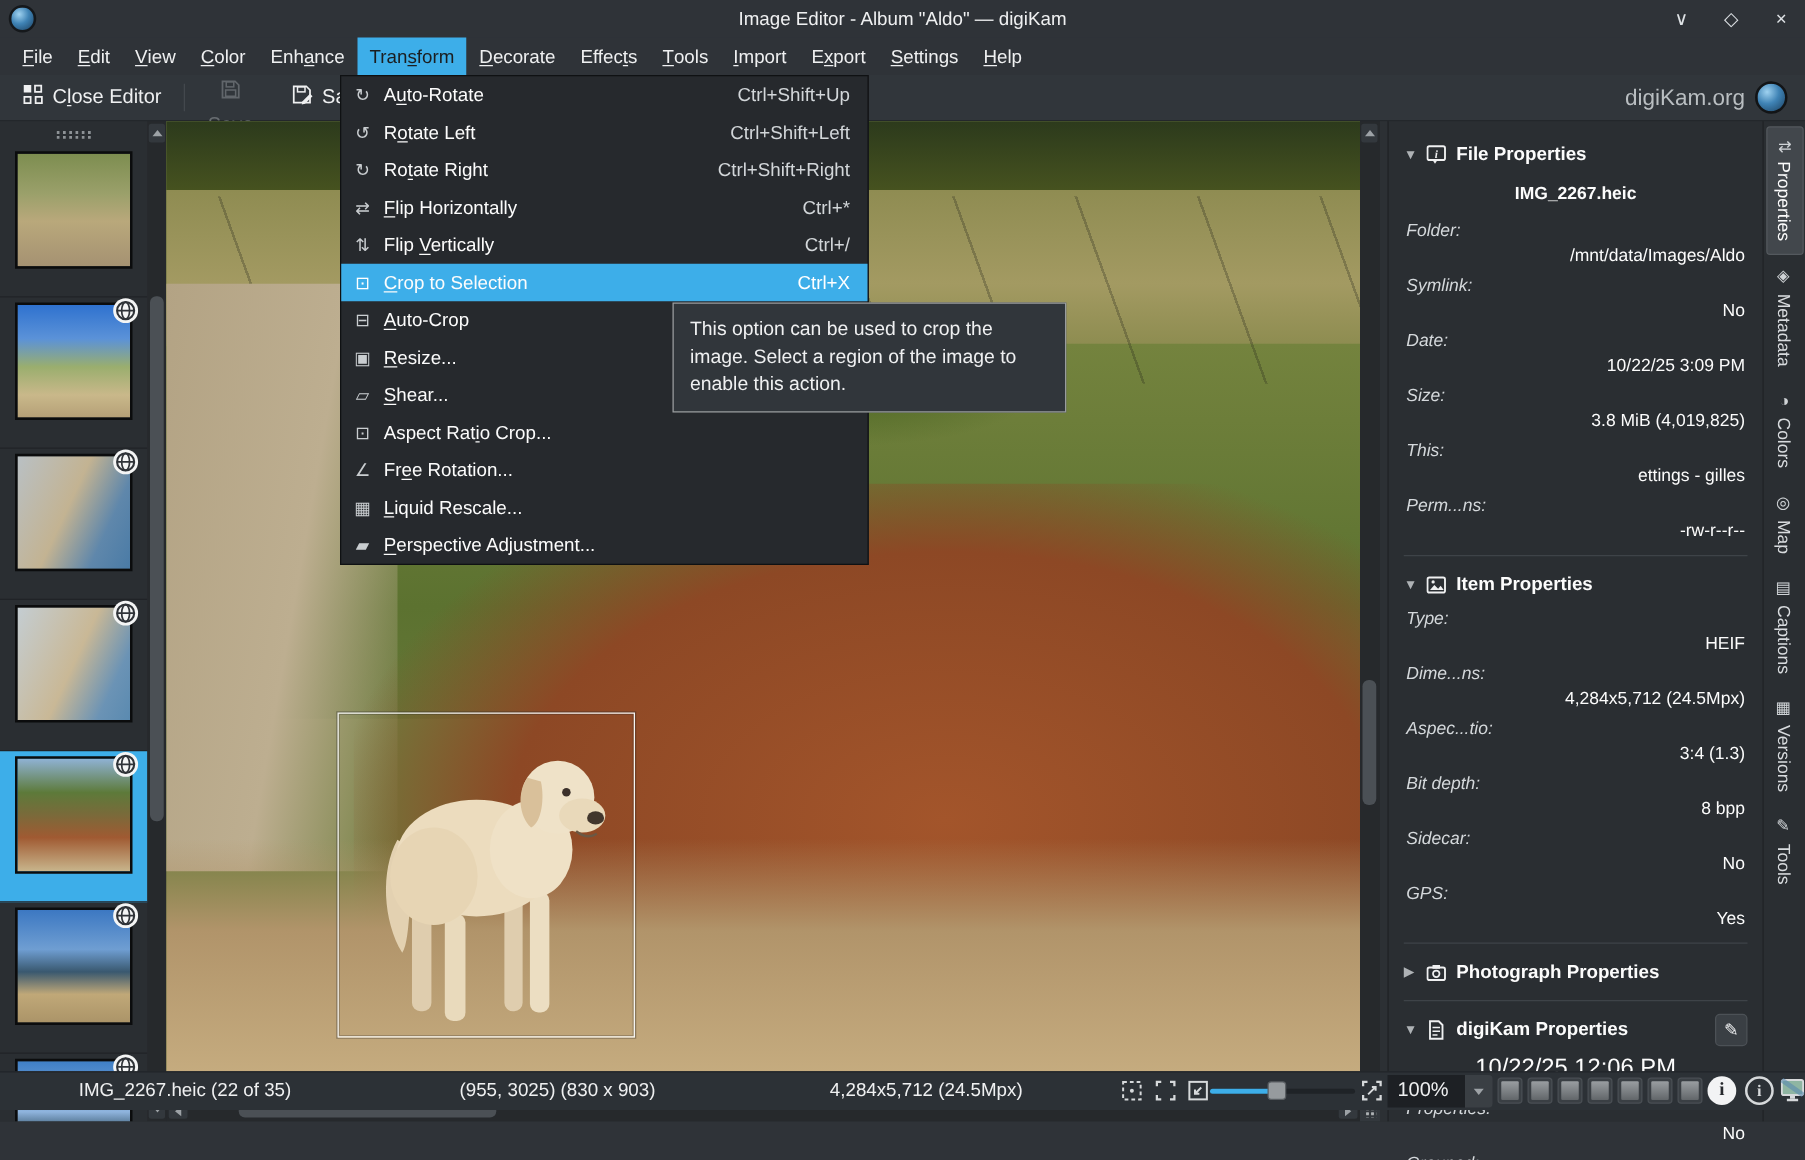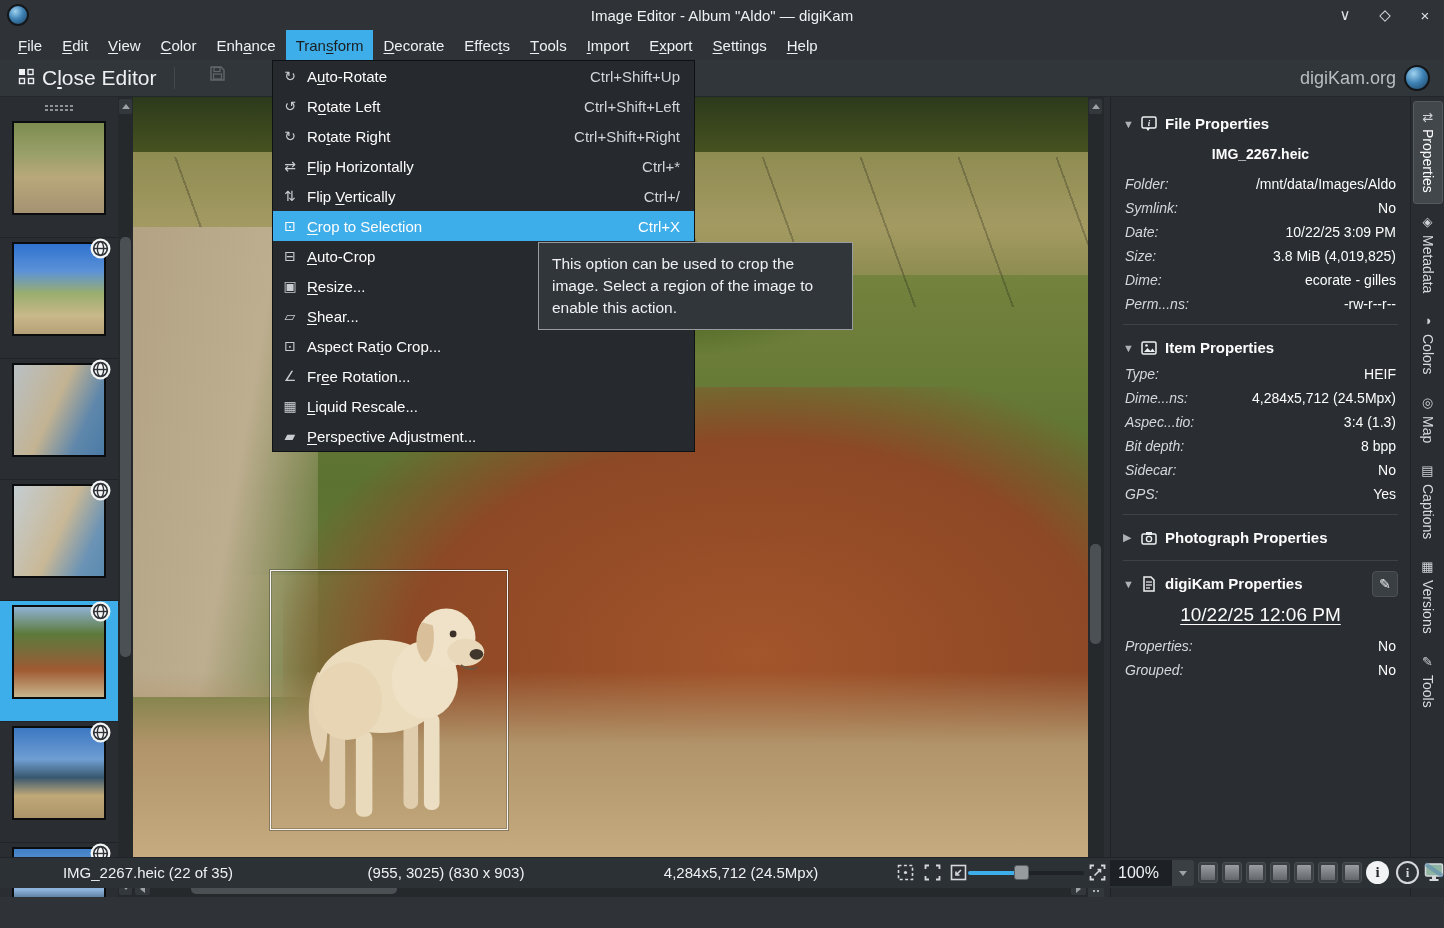--- a/index.html
+++ b/index.html
@@ -20,21 +20,21 @@
 
   
   .menubar { position:absolute; left:0; top:30px; width:100%; height:30px; background:#2f3338;
     display:flex; align-items:stretch; padding-left:8px; }
   .menu-btn { display:flex; align-items:center; padding:0 10px; font-size:15px; color:#eff0f1; }
   .menu-btn.active { background:#3daee9; color:#1b1e20; }
 
   
   .toolbar { position:absolute; left:0; top:60px; width:100%; height:37px; background:#31363b;
     border-bottom:1px solid #23272b; display:flex; align-items:center; padding:0 10px; }
-  .tb-btn { display:flex; align-items:center; gap:7px; font-size:21px; padding:0 8px; height:30px; color:#eff0f1; }
+  .tb-btn { display:flex; align-items:center; gap:7px; font-size:16px; padding:0 8px; height:30px; color:#eff0f1; }
   .tb-btn.disabled { color:#686d71;flex-direction:column; }
   .tb-btn.disabled svg { opacity:.45; }
   .tb-sep { width:1px; height:22px; background:#43484d; margin:0 10px; }
   .brand { margin-left:auto; font-size:18px; color:#b9bec1; margin-right:8px; }
   .brand-logo { width:26px; height:26px; border-radius:50%;
     background:radial-gradient(circle at 35% 30%, #9fd2f0 0%, #3f83b5 45%, #1b3f5e 100%);
     border:2px solid #121416; margin-right:4px; }
 
   
   .main { position:absolute; left:0; top:97px; width:1444px; height:800px; background:#26292d; }
@@ -104,21 +104,21 @@
   .splitter { position:absolute; left:1104px; top:0; width:6px; height:800px; background:#2c3034; }
 
   
   .rpanel { position:absolute; left:1110px; top:0; width:300px; height:800px; background:#2a2e32;
     border-left:1px solid #202326; padding:12px 12px 0 12px; font-size:14px; }
   .sec-head { display:flex; align-items:center; gap:8px; font-weight:bold; font-size:15px; padding:6px 0; }
   .caret { font-size:11px; color:#aeb2b5; width:10px; }
   .sec-ic svg { width:16px; height:16px; display:block; }
   .hr { border:none; border-top:1px solid #3e4348; margin:8px 0; }
   .fname { text-align:center; font-size:14px; font-weight:bold; margin:8px 0 10px; }
-  .prow { display:flex; padding:2px 2px; line-height:20px; }
+  .prow { display:flex; padding:2px 2px; line-height:20px;flex-direction:column; }
   .plabel { font-style:italic; color:#d4d8db; white-space:nowrap; }
   .pval { flex:1; text-align:right; color:#fcfcfc; white-space:nowrap; }
   .dk-head { position:relative; }
   .edit-btn { position:absolute; right:0; top:2px; width:26px; height:26px; background:#3a3f44;
     border:1px solid #4c5156; border-radius:4px; display:flex; align-items:center; justify-content:center;
     font-size:14px; color:#eff0f1; }
   .dk-date { text-align:center; font-size:19px; text-decoration:underline; text-underline-offset:3px; margin:6px 0 8px; }
 
   
   .rtabs { position:absolute; left:1410px; top:0; width:34px; height:800px; background:#2a2e32;
@@ -392,22 +392,22 @@
         </div>
       <div class="prow">
           <span class="plabel">Date:</span>
           <span class="pval">10/22/25 3:09 PM</span>
         </div>
       <div class="prow">
           <span class="plabel">Size:</span>
           <span class="pval">3.8 MiB (4,019,825)</span>
         </div>
       <div class="prow">
-          <span class="plabel">Dime:</span>
-          <span class="pval">ecorate - gilles</span>
+          <span class="plabel">This:</span>
+          <span class="pval">ettings - gilles</span>
         </div>
       <div class="prow">
           <span class="plabel">Perm...ns:</span>
           <span class="pval">-rw-r--r--</span>
         </div>
 
       <hr class="hr">
 
       <div class="sec-head">
         <span class="caret">▼</span>

